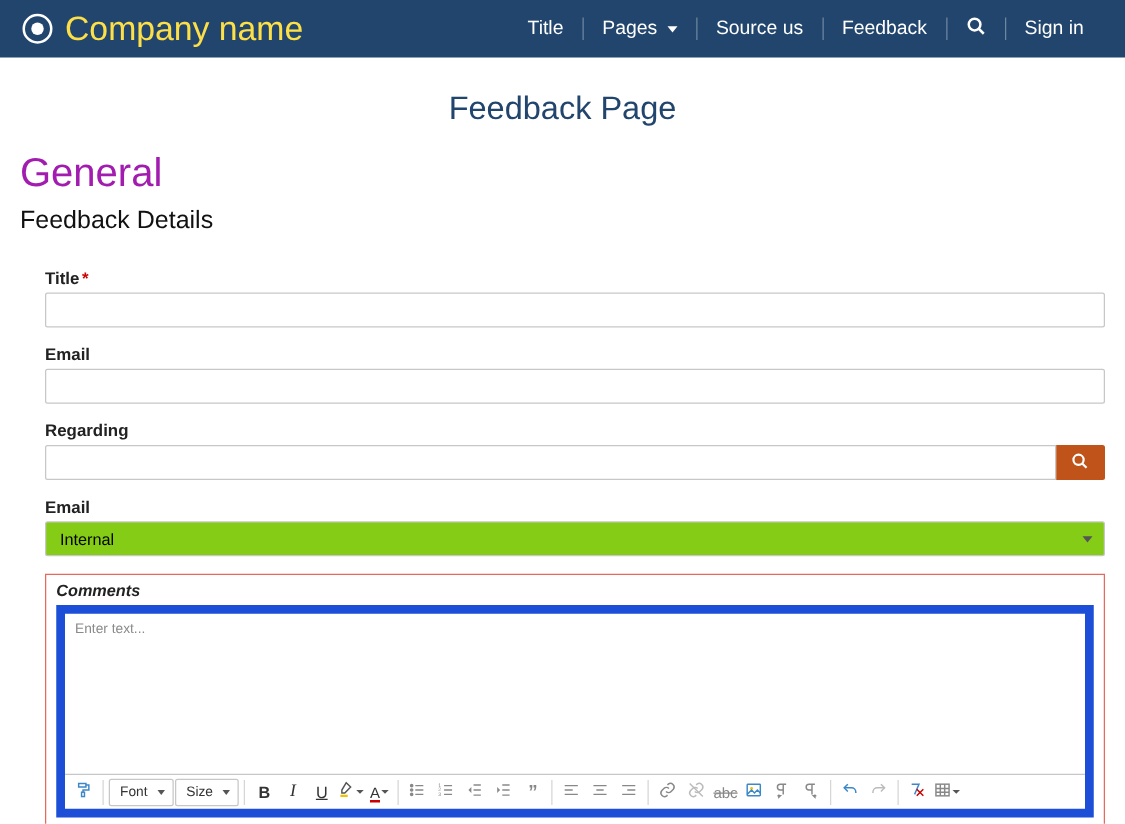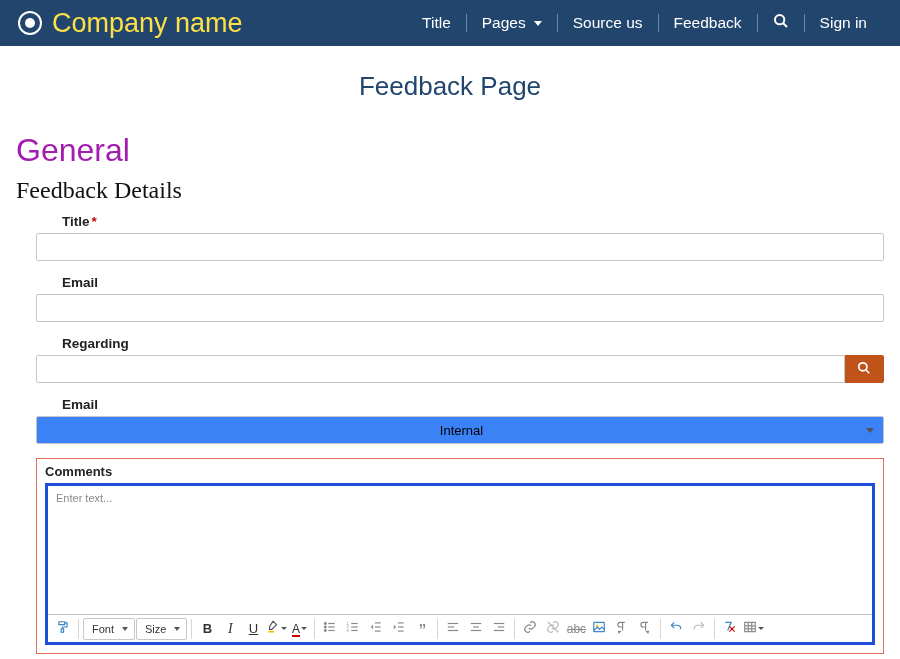--- a/index.html
+++ b/index.html
@@ -9,42 +9,42 @@
   .brand { display: flex; align-items: center; gap: 10px; }
   .brand-icon { width: 24px; height: 24px; border: 2.5px solid #fff; border-radius: 50%; display: flex; align-items: center; justify-content: center; }
   .brand-icon::after { content:""; width:10px; height:10px; background:#fff; border-radius:50%; }
   .brand-text { color:#fde047; font-size:27px; font-weight:400; }
   .nav-right { margin-left:auto; display:flex; align-items:center; }
   .nav-item { color:#fff; font-size:15.5px; padding:0 15px; text-decoration:none; cursor:pointer; display:flex; align-items:center; gap:5px; }
   .nav-sep { width:1px; height:18px; background:rgba(255,255,255,0.35); }
   .caret-down { width:0; height:0; border-left:4px solid transparent; border-right:4px solid transparent; border-top:5px solid #fff; margin-left:3px; }
   .search-nav-icon svg { width:16px; height:16px; }
   
-  .page-title { text-align:center; color:#21456d; font-size:26px; font-weight:500; margin:25px 0 30px; }
+  .page-title { text-align:center; color:#21456d; font-size:26px; font-weight:500; margin:25px 0 18px; }
   
   .content { padding: 0 16px 16px; }
   .h-general { color:#a21caf; font-size:32px; font-weight:400; margin-bottom:8px; }
-  .h-details { color:#111; font-size:24px; font-weight:400; margin-bottom:10px;font-family:Liberation Serif, serif; }
+  .h-details { color:#111; font-size:20px; font-weight:400; margin-bottom:27px; }
   
   .form-group { margin-bottom:14px; padding-left:20px; }
-  .label { font-size:13.5px; font-weight:600; color:#222; display:block; margin-bottom:4px;margin-left:26px; }
+  .label { font-size:13.5px; font-weight:600; color:#222; display:block; margin-bottom:4px; }
   .req { color:#c00; margin-left:2px; }
   .input { width:100%; height:28px; border:1px solid #c7c7c7; border-radius:2px; padding:0 8px; font-size:13px; outline:none; }
-  .select { appearance:none; background:#3b82f6; padding-left:11px;text-align:center; }
+  .select { appearance:none; background:#84cc16; padding-left:11px; }
   .select-wrap { position:relative; }
   .select-wrap::after { content:""; position:absolute; right:10px; top:12px; width:0; height:0; border-left:4px solid transparent; border-right:4px solid transparent; border-top:5px solid #555; pointer-events:none; }
   
   .input-group { display:flex; }
   .input-group .input { border-top-right-radius:0; border-bottom-right-radius:0; }
   .lookup-btn { width:41px; background:#c0531a; border:none; border-radius:0 2px 2px 0; cursor:pointer; display:flex; align-items:center; justify-content:center; }
   .lookup-btn svg { width:14px; height:14px; }
   
   .comments-box { border:1.5px solid #e36a5c; padding:5px 8px 8px; margin-left:20px; }
-  .comments-label { font-size:13px; font-weight:600; margin-bottom:4px; }
-  .editor { border:3px solid #1d4ed8; }
+  .comments-label { font-size:13px; font-weight:600; margin-bottom:4px;font-style:italic; }
+  .editor { border:7px solid #1d4ed8; }
   .editor-area { height:128px; padding:6px 8px; font-size:11px; color:#8a8a8a; }
   
   .toolbar { border-top:1px solid #c7c7c7; display:flex; align-items:center; height:28px; padding:0 4px; gap:1px; flex-wrap:nowrap; overflow:hidden; }
   .t-sep { width:1px; height:20px; background:#d6d6d6; margin:0 3px; }
   .t-btn { min-width:22px; height:22px; display:flex; align-items:center; justify-content:center; cursor:pointer; color:#555; font-size:12px; border-radius:2px; }
   .t-dd { display:flex; align-items:center; height:22px; border:1px solid #c7c7c7; padding:0 6px 0 8px; gap:8px; font-size:11px; color:#333; cursor:pointer; border-radius:2px; }
   .t-caret { width:0; height:0; border-left:3px solid transparent; border-right:3px solid transparent; border-top:4px solid #555; }
   .t-mini-caret { width:0; height:0; border-left:3px solid transparent; border-right:3px solid transparent; border-top:3px solid #555; margin-left:1px; }
   .t-split { display:flex; align-items:center; }
   svg.ico { width:14px; height:14px; }

